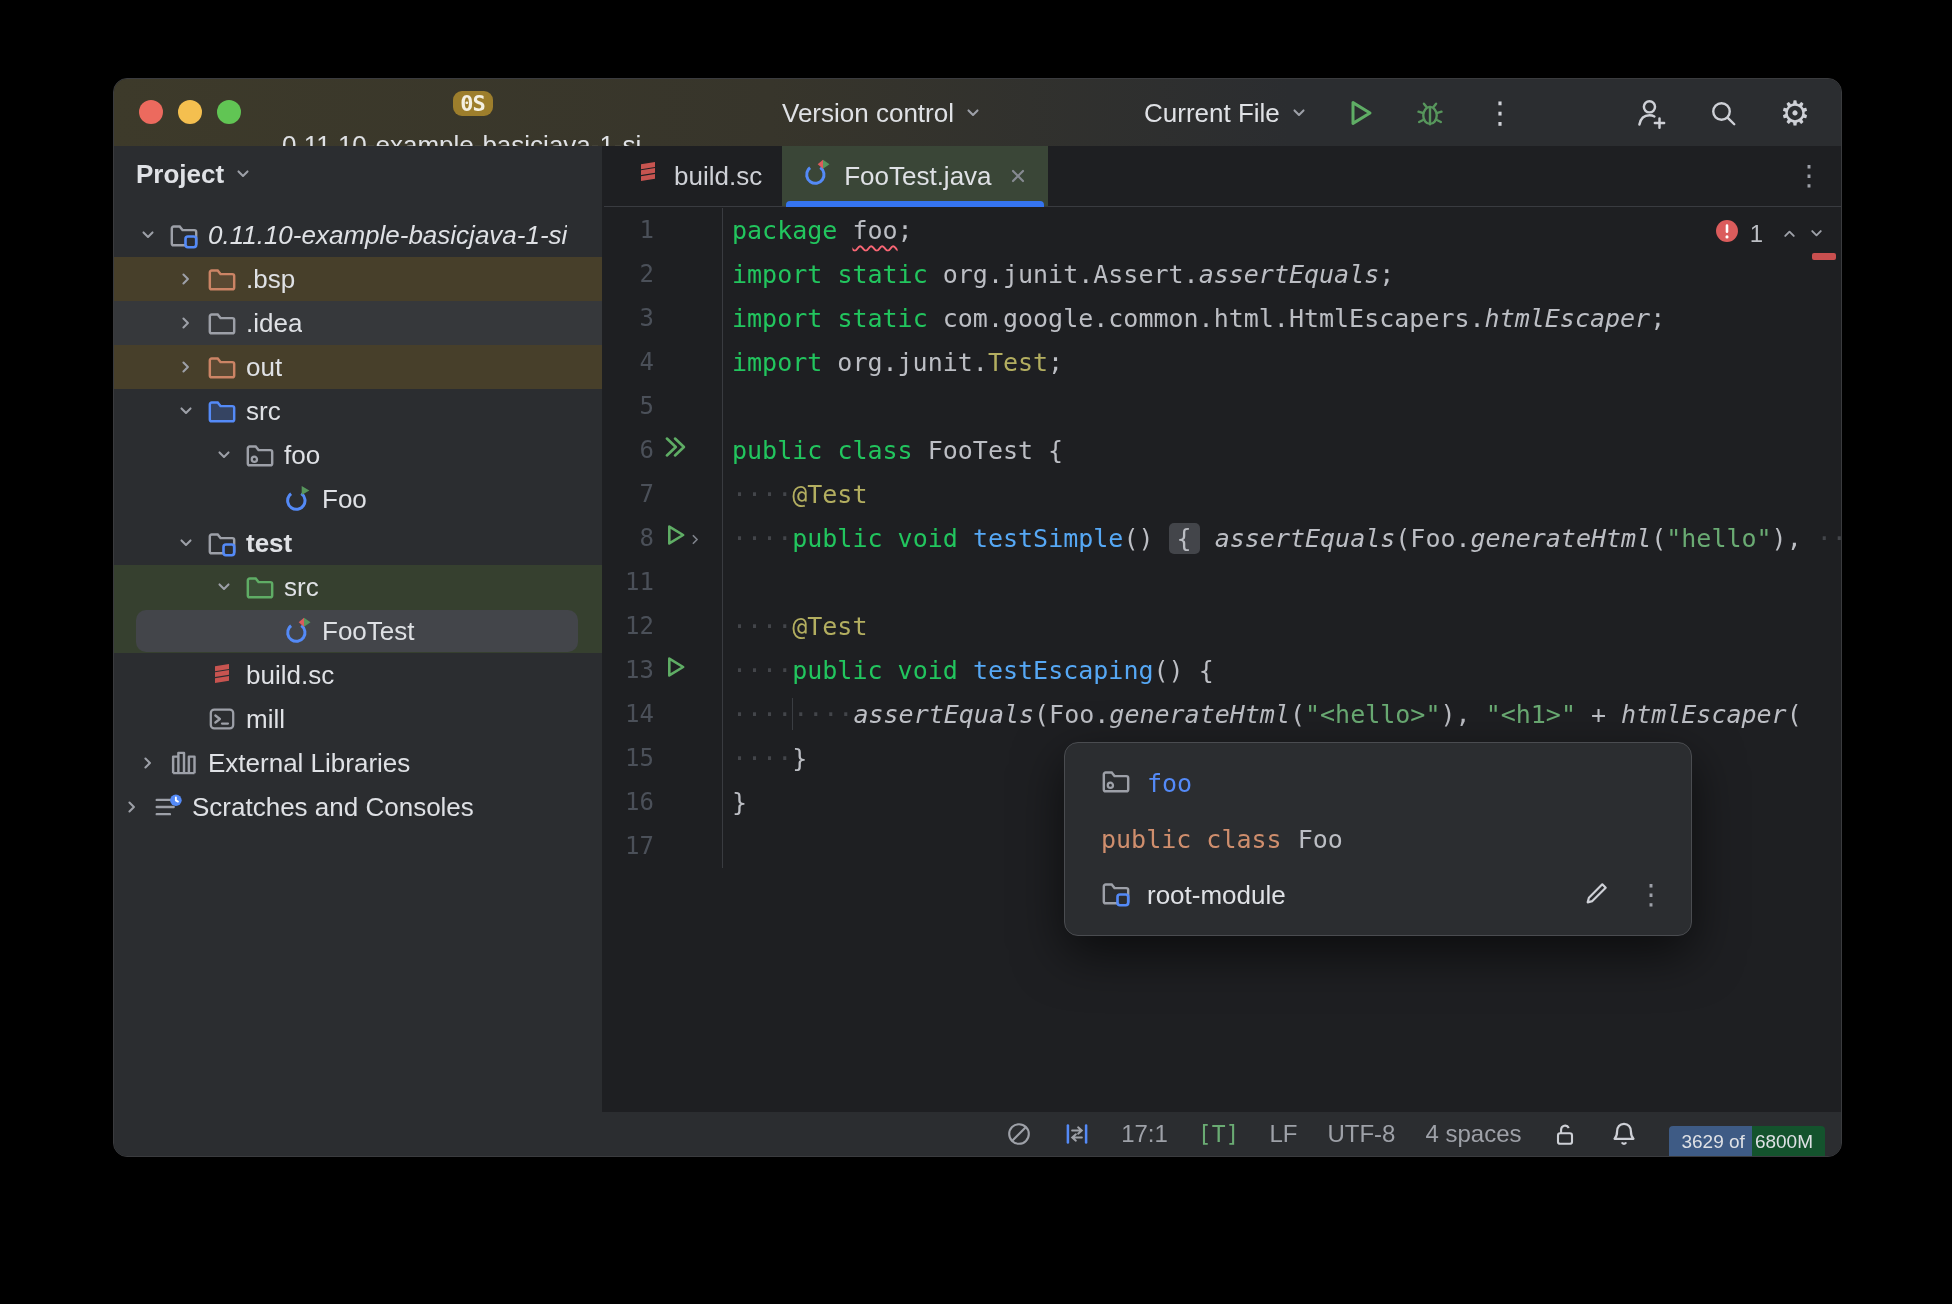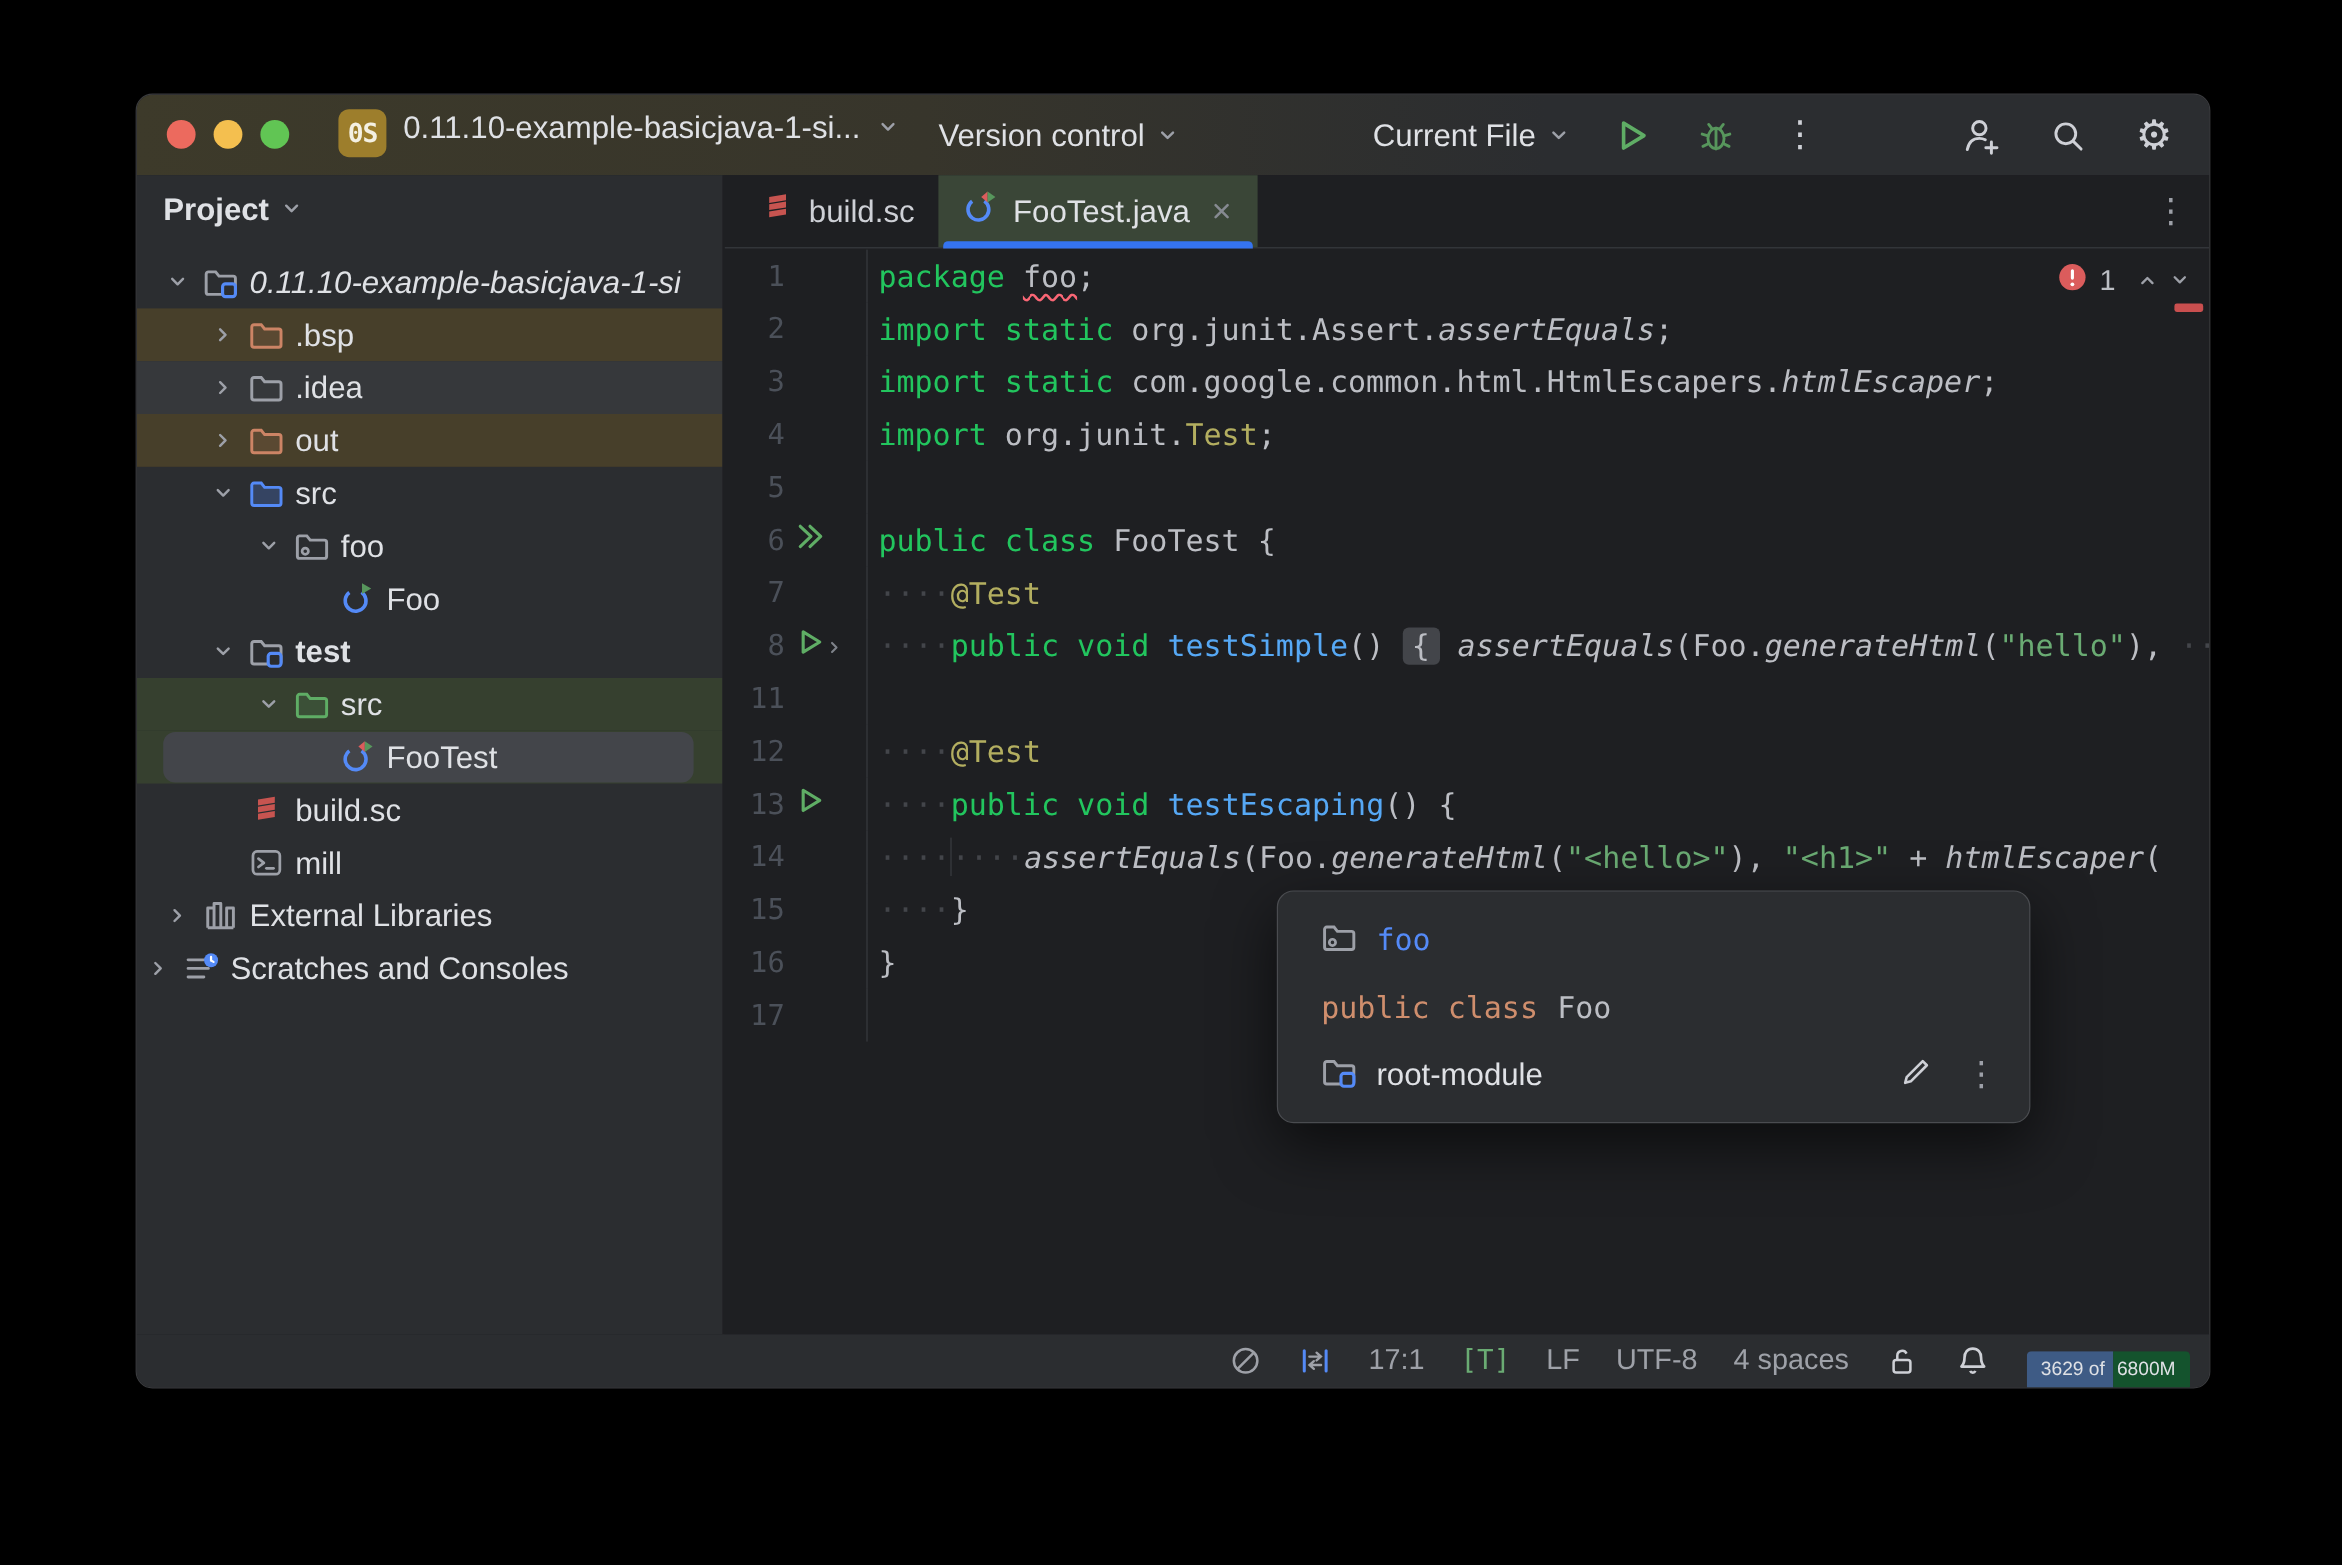--- a/index.html
+++ b/index.html
@@ -8,21 +8,21 @@
   #win{position:absolute;left:113px;top:78px;width:1727px;height:1077px;
        background:#1e1f22;border-radius:14px;overflow:hidden;
        border:1px solid #3a3b3e;box-shadow:0 30px 70px rgba(0,0,0,.75);}
   
   .titlebar{position:absolute;top:0;left:0;right:0;height:67px;
        background:linear-gradient(90deg,#3d3a2a 0%,#37352b 38%,#2b2d30 68%,#2b2d30 100%);}
   .tl{position:absolute;top:21px;width:24px;height:24px;border-radius:50%;}
   .tl.red{left:25px;background:#ec6a5e;}
   .tl.yellow{left:64px;background:#f4bf4f;}
   .tl.green{left:103px;background:#61c554;}
-  .proj-widget{position:absolute;left:168px;top:12px;height:44px;display:flex;align-items:flex-start;gap:14px;color:#dfe1e5;font-size:26px;}
+  .proj-widget{position:absolute;left:168px;top:12px;height:44px;display:flex;align-items:center;gap:14px;color:#dfe1e5;font-size:26px;flex-direction:column;}
   .proj-badge{width:40px;height:40px;border-radius:9px;background:#9d7e2c;color:#f4f0e2;
        font-family:"DejaVu Sans Mono",monospace;font-weight:bold;font-size:22px;
        display:flex;align-items:center;justify-content:center;letter-spacing:-1px;}
   .tb-widget{position:absolute;top:12px;height:44px;display:flex;align-items:center;gap:10px;color:#dfe1e5;font-size:26px;}
   .tb-icons{position:absolute;top:12px;height:44px;display:flex;align-items:center;}
   .tb-btn{width:56px;height:44px;display:flex;align-items:center;justify-content:center;border-radius:8px;}
   .glyph{color:#ced0d6;line-height:1;}
   
   .sidebar{position:absolute;top:67px;left:0;width:488px;bottom:44px;background:#2b2d30;
        border-right:2px solid #1e1f22;overflow:hidden;}
@@ -77,21 +77,21 @@
   .sig-kw{color:#cf8e6d;}
   .sig-name{color:#bcbec4;}
   .mod-name{color:#dfe1e5;font-size:26px;}
   .popup-actions{margin-left:auto;display:flex;align-items:center;gap:26px;}
   
   .statusbar{position:absolute;left:0;right:0;bottom:0;height:44px;background:#2b2d30;
        display:flex;align-items:center;justify-content:flex-end;gap:30px;padding-right:16px;
        color:#9ea1a8;font-size:24px;}
   .sbit{display:flex;align-items:center;}
   .tbadge{color:#6aab73;font-family:"DejaVu Sans Mono",monospace;font-size:23px;}
-  .mem{display:flex;align-items:stretch;height:33px;border-radius:4px;overflow:hidden;color:#dfe1e5;font-size:16px;margin-top:16px;}
+  .mem{display:flex;align-items:stretch;height:33px;border-radius:4px;overflow:hidden;color:#dfe1e5;font-size:19px;margin-top:16px;}
   .mem .used{background:#3e5b85;display:flex;align-items:center;padding:0 7px 0 12px;}
   .mem .total{background:#14532d;display:flex;align-items:center;padding:0 12px 0 3px;}
 </style>
 </head>
 <body>
 
 <div id="win">
 
   <div class="titlebar">
     <div class="tl red"></div>

